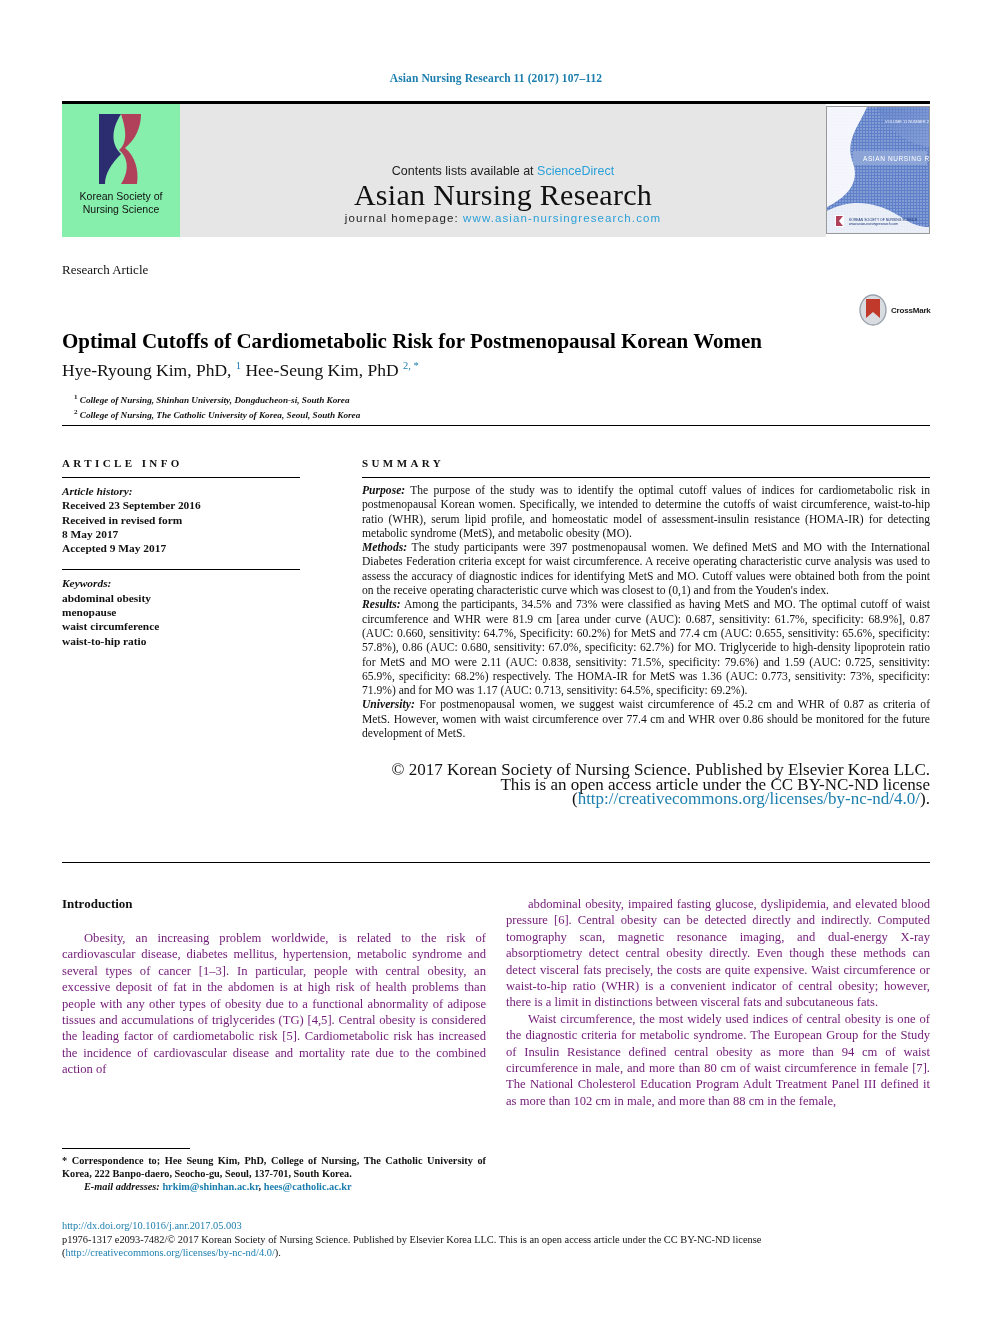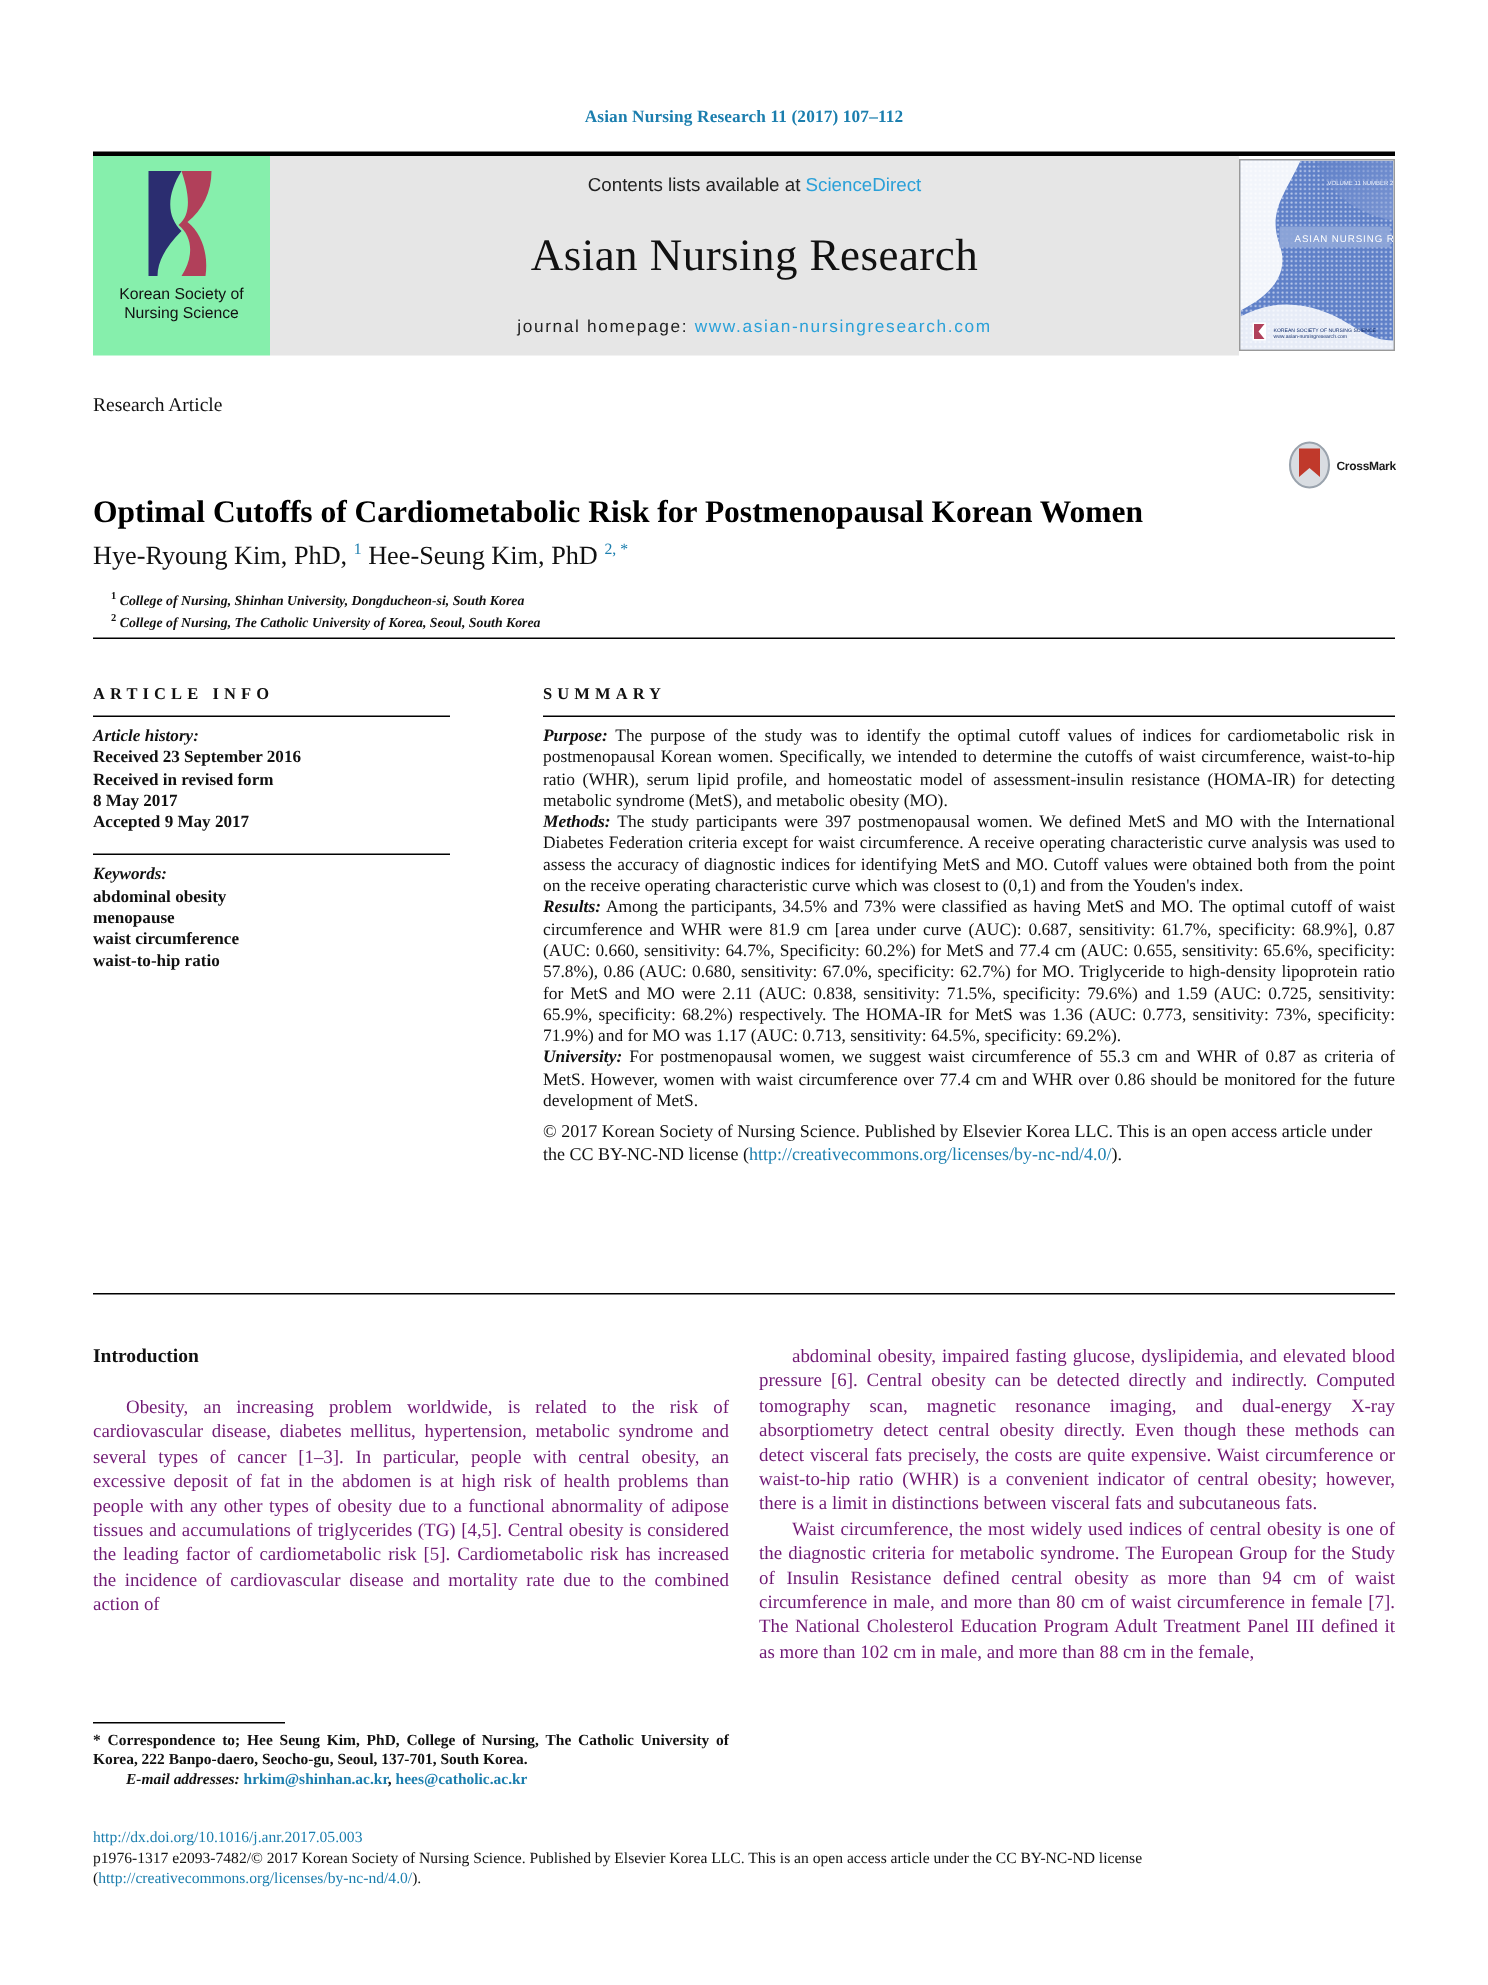--- a/index.html
+++ b/index.html
@@ -73,25 +73,24 @@
     line-height: 12.5px;
     text-align: center;
     color: #111;
     margin-top: 2px;
   }
   .banner {
     flex: 1 1 auto;
     background: #e6e6e6;
     display: flex;
     flex-direction: column;
-    justify-content: space-between;
+    justify-content: flex-end;
     align-items: center;
     padding: 12px 0 13px 0;
     box-sizing: border-box;
-    gap: 20px;
   }
   .contents-line {
     font-family: "Liberation Sans", sans-serif;
     font-size: 12.5px;
     color: #222;
   }
   .contents-line .sd {
     color: #2aa0d8;
   }
   .journal-title {
@@ -223,23 +222,24 @@
     line-height: 14.3px;
     text-align: justify;
     color: #111;
   }
   .abs-body p { margin: 0; }
   .abs-body .lead {
     font-style: italic;
     font-weight: bold;
   }
   .copy-line {
-    font-size: 12px;
+    font-size: 17px;
     line-height: 14.3px;
-    margin-top: 6px;
+    text-align: right;
+    margin-top: 22px;
     color: #111;
   }
   .lnk { color: #1b7eae; }
 
   .rule-after-abs {
     position: absolute;
     left: 62px; top: 862px;
     width: 868px;
     border-top: 1px solid #000;
   }
@@ -413,21 +413,21 @@
     </div>
   </div>
 
   <div class="col-sum">
     <div class="sec-head">SUMMARY</div>
     <div class="hr-thin"></div>
     <div class="abs-body">
       <p><span class="lead">Purpose:</span><span> The purpose of the study was to identify the optimal cutoff values of indices for cardiometabolic risk in postmenopausal Korean women. Specifically, we intended to determine the cutoffs of waist circumference, waist-to-hip ratio (WHR), serum lipid profile, and homeostatic model of assessment-insulin resistance (HOMA-IR) for detecting metabolic syndrome (MetS), and metabolic obesity (MO).</span></p>
       <p><span class="lead">Methods:</span><span> The study participants were 397 postmenopausal women. We defined MetS and MO with the International Diabetes Federation criteria except for waist circumference. A receive operating characteristic curve analysis was used to assess the accuracy of diagnostic indices for identifying MetS and MO. Cutoff values were obtained both from the point on the receive operating characteristic curve which was closest to (0,1) and from the Youden's index.</span></p>
       <p><span class="lead">Results:</span><span> Among the participants, 34.5% and 73% were classified as having MetS and MO. The optimal cutoff of waist circumference and WHR were 81.9 cm [area under curve (AUC): 0.687, sensitivity: 61.7%, specificity: 68.9%], 0.87 (AUC: 0.660, sensitivity: 64.7%, Specificity: 60.2%) for MetS and 77.4 cm (AUC: 0.655, sensitivity: 65.6%, specificity: 57.8%), 0.86 (AUC: 0.680, sensitivity: 67.0%, specificity: 62.7%) for MO. Triglyceride to high-density lipoprotein ratio for MetS and MO were 2.11 (AUC: 0.838, sensitivity: 71.5%, specificity: 79.6%) and 1.59 (AUC: 0.725, sensitivity: 65.9%, specificity: 68.2%) respectively. The HOMA-IR for MetS was 1.36 (AUC: 0.773, sensitivity: 73%, specificity: 71.9%) and for MO was 1.17 (AUC: 0.713, sensitivity: 64.5%, specificity: 69.2%).</span></p>
-      <p><span class="lead">University:</span><span> For postmenopausal women, we suggest waist circumference of 55.3 cm and WHR of 0.87 as criteria of MetS. However, women with waist circumference over 77.4 cm and WHR over 0.86 should be monitored for the future development of MetS.</span></p>
+      <p><span class="lead">University:</span><span> For postmenopausal women, we suggest waist circumference of 45.2 cm and WHR of 0.87 as criteria of MetS. However, women with waist circumference over 77.4 cm and WHR over 0.86 should be monitored for the future development of MetS.</span></p>
     </div>
     <div class="copy-line">
       <span>© 2017 Korean Society of Nursing Science. Published by Elsevier Korea LLC. This is an open access article under the CC BY-NC-ND license (</span><span class="lnk">http://creativecommons.org/licenses/by-nc-nd/4.0/</span><span>).</span>
     </div>
   </div>
 
   <div class="rule-after-abs"></div>
 
   <div class="body-left">
     <h2 class="h2">Introduction</h2>

